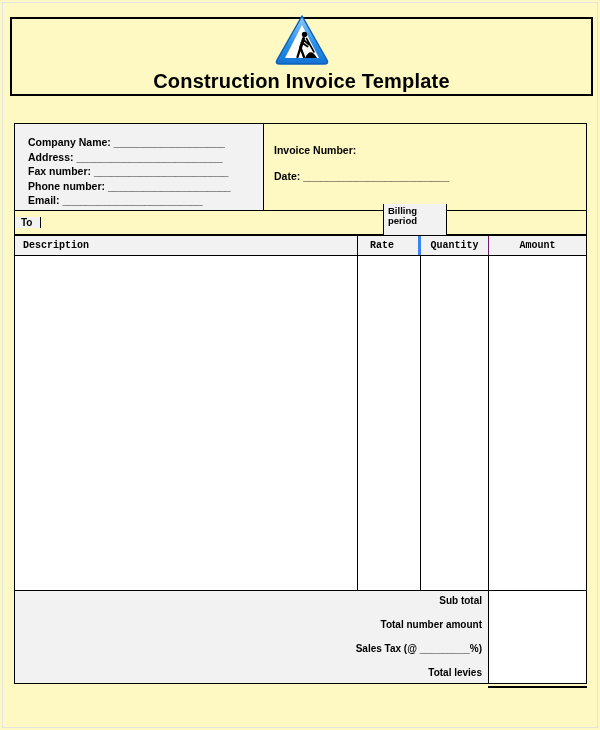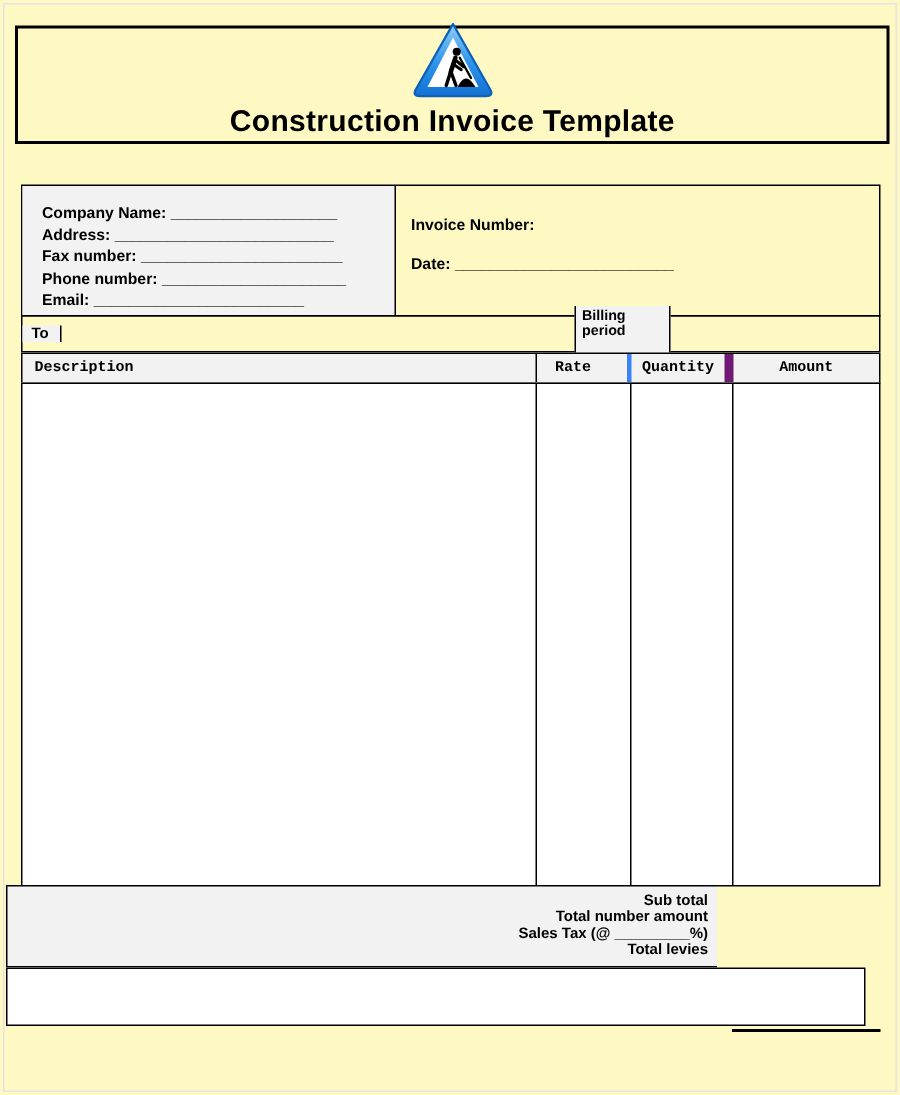--- a/index.html
+++ b/index.html
@@ -53,38 +53,38 @@
 
   
   .thead-row {
     position:absolute; left:14px; top:235px; width:573px; height:21px;
     border:1px solid #000; box-sizing:border-box; background:#f2f2f2;
     display:flex; align-items:stretch; font-size:10px; font-weight:bold;font-family:Liberation Mono, monospace;
   }
   .th { box-sizing:border-box; display:flex; align-items:center; }
   .th-desc { width:343px; border-right:1px solid #000; padding-left:8px; }
   .th-rate { width:63px; border-right:3px solid #3b82f6; padding-left:12px; }
-  .th-qty  { width:68px; border-right:6px solid #701a75; justify-content:center; }
+  .th-qty  { width:68px; border-right:1px solid #701a75; justify-content:center; }
   .th-amt  { flex:1; justify-content:center; }
 
   
   .tbody {
     position:absolute; left:14px; top:255px; width:573px; height:336px;
     border:1px solid #000; box-sizing:border-box; display:flex; background:#fff;
   }
   .td { box-sizing:border-box; height:100%; }
   .td-desc { width:343px; border-right:1px solid #000; }
   .td-rate { width:63px; border-right:1px solid #000; }
   .td-qty  { width:68px; border-right:1px solid #000; }
   .td-amt  { flex:1; }
 
   
   .totals {
-    position:absolute; left:4px; top:590px; width:573px; height:94px;
-    box-sizing:border-box; display:flex;flex-direction:column;
+    position:absolute; left:14px; top:590px; width:573px; height:94px;
+    box-sizing:border-box; display:flex;
   }
   .totals-labels {
     width:474px; box-sizing:border-box; background:#f2f2f2;
     border:1px solid #000; border-right:none;
     display:flex; flex-direction:column; justify-content:space-between;
     padding:4px 6px 5px 0; text-align:right;
     font-size:10px; font-weight:bold;
   }
   .amount-box { flex:1; box-sizing:border-box; border:1px solid #000; background:#fff; }
   .double-rule { position:absolute; left:488px; top:686px; width:99px; height:2px; background:#000; }

